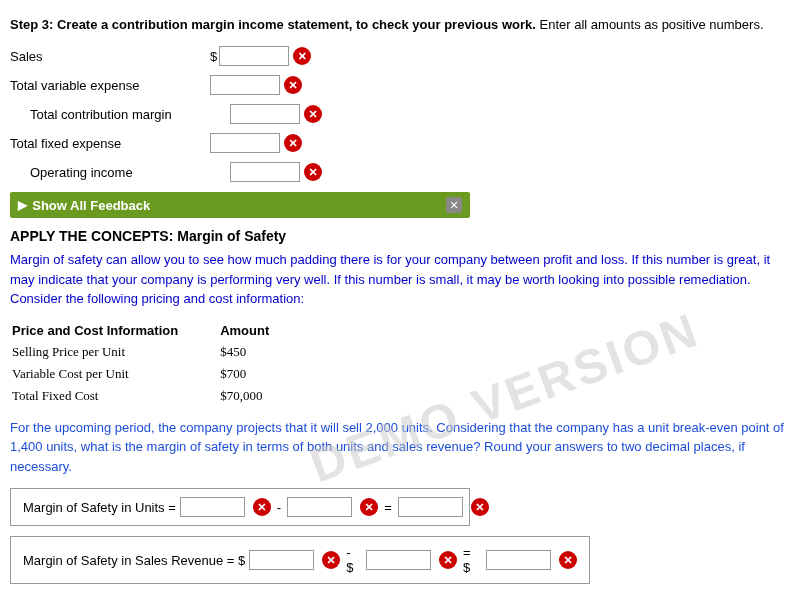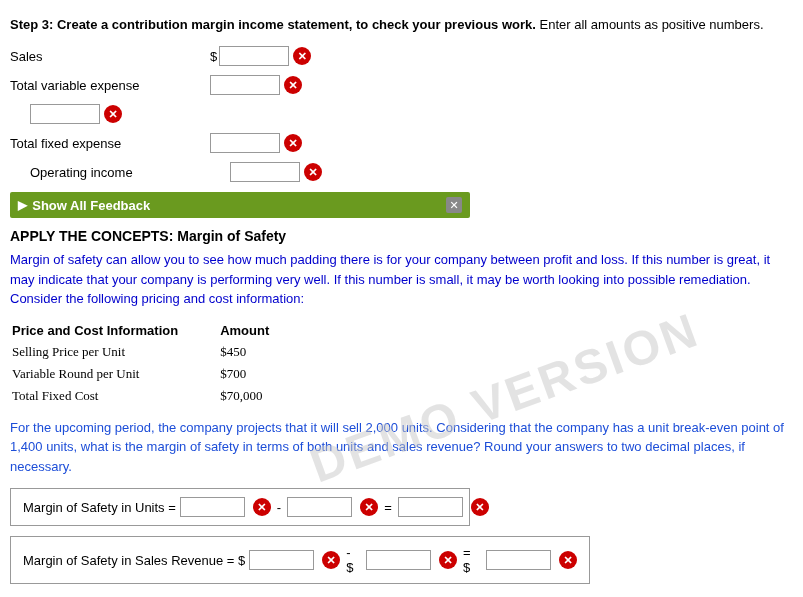--- a/index.html
+++ b/index.html
@@ -197,20 +197,21 @@
       <span class="error-icon">✕</span>
     </div>
 
     <div class="form-row">
       <span class="form-label">Total variable expense</span>
       <input class="form-input" type="text" value="" style="">
       <span class="error-icon">✕</span>
     </div>
 
     <div class="form-row indented">
+      <span class="form-label">Total contribution margin</span>
       <input class="form-input" type="text" value="" style="">
       <span class="error-icon">✕</span>
     </div>
 
     <div class="form-row">
       <span class="form-label">Total fixed expense</span>
       <input class="form-input" type="text" value="" style="">
       <span class="error-icon">✕</span>
     </div>
 
@@ -237,21 +238,21 @@
           <th>Price and Cost Information</th>
           <th>Amount</th>
         </tr>
       </thead>
       <tbody>
         <tr>
           <td>Selling Price per Unit</td>
           <td>$450</td>
         </tr>
         <tr>
-          <td>Variable Round per Unit</td>
+          <td>Variable Cost per Unit</td>
           <td>$700</td>
         </tr>
         <tr>
           <td>Total Fixed Cost</td>
           <td>$70,000</td>
         </tr>
       </tbody>
     </table>
 
     <div class="concepts-para">For the upcoming period, the company projects that it will sell 2,000 units. Considering that the company has a unit break-even point of 1,400 units, what is the margin of safety in terms of both units and sales revenue? Round your answers to two decimal places, if necessary.</div>

